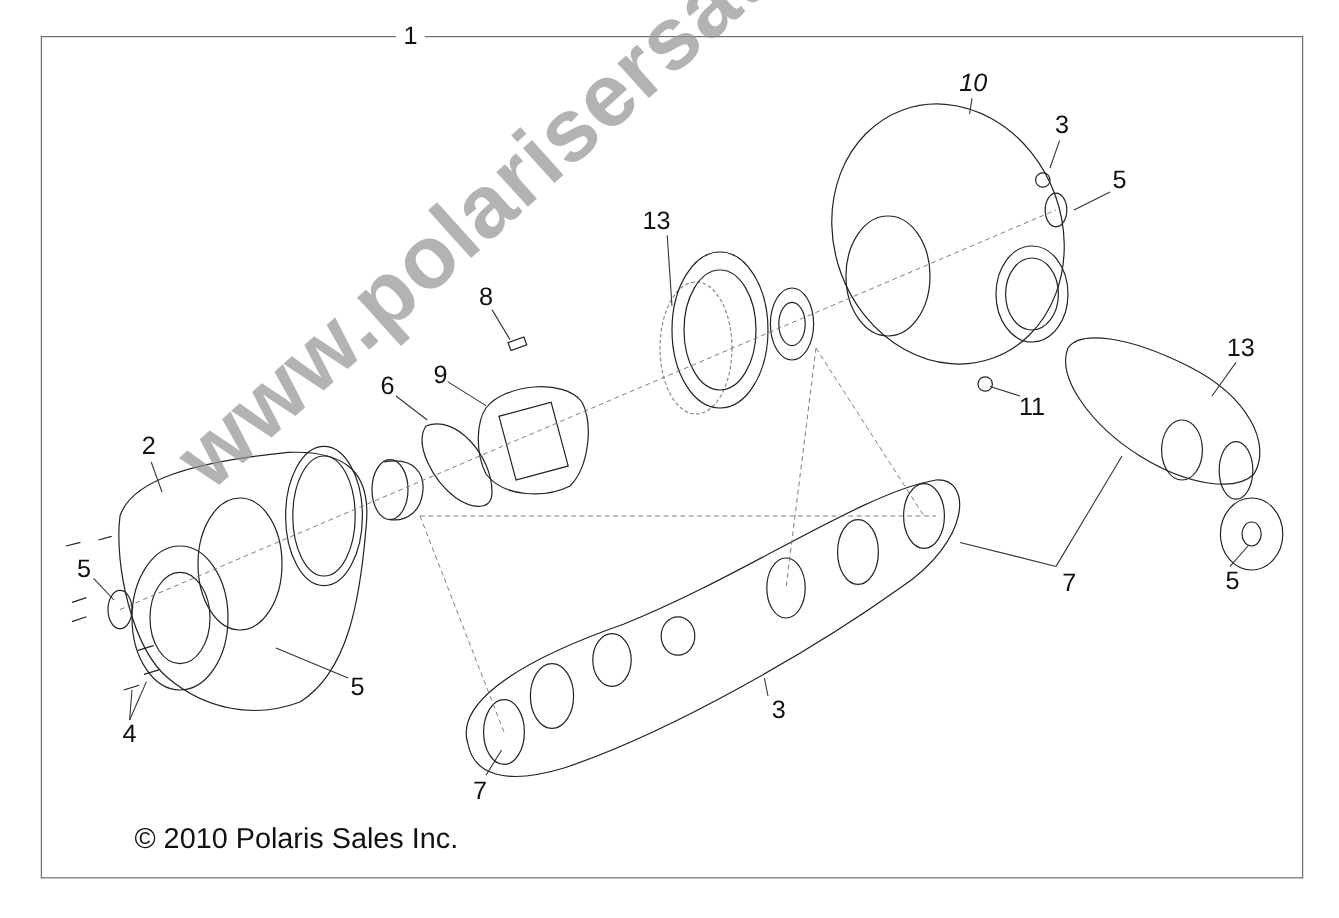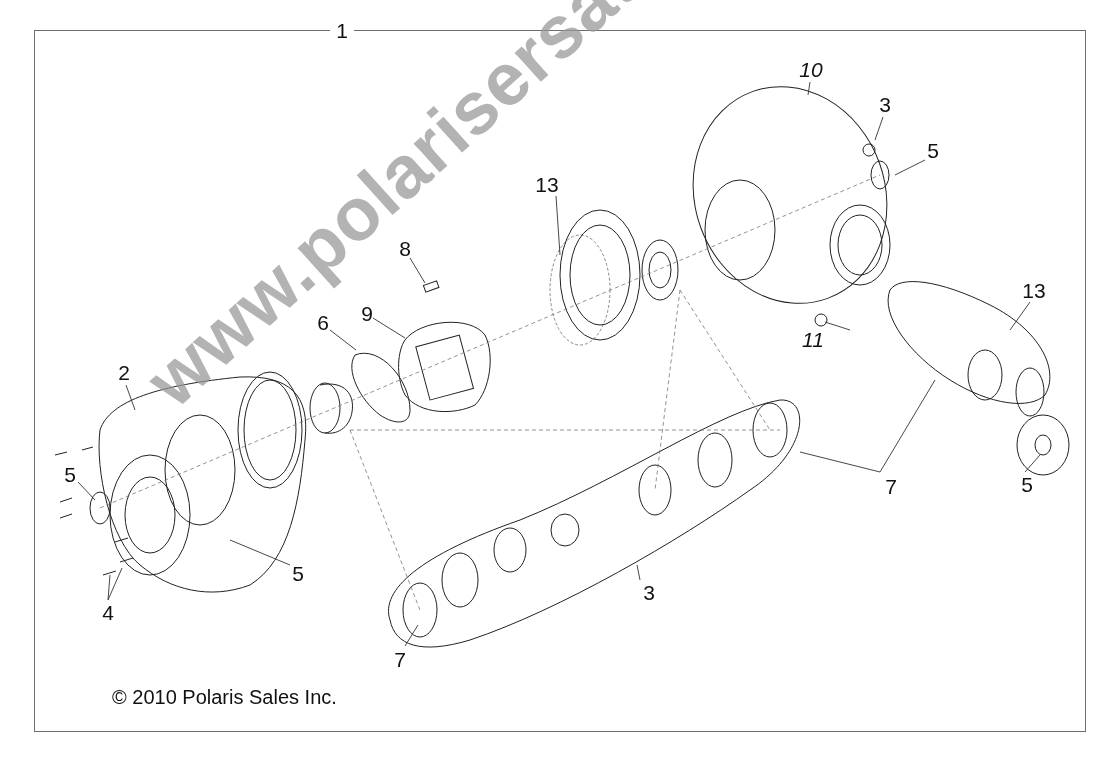--- a/index.html
+++ b/index.html
@@ -2,21 +2,21 @@
 <html><head>
 <meta charset="utf-8">
 <style>
   html, body { margin:0; padding:0; background:#ffffff; }
   body { width:1116px; height:765px; position:relative; overflow:hidden; font-family:"Liberation Sans", sans-serif; }
   #stage { position:absolute; left:0; top:0; width:1116px; height:765px; }
   .frame { position:absolute; left:34px; top:30px; width:1052px; height:702px; border:1.5px solid #6e6e6e; border-top:none; box-sizing:border-box; }
   .frame-top-l { position:absolute; left:34px; top:30px; width:296px; border-top:1.5px solid #6e6e6e; }
   .frame-top-r { position:absolute; left:354px; top:30px; width:732px; border-top:1.5px solid #6e6e6e; }
   .callout { position:absolute; font-size:21px; color:#111; line-height:1; transform:translate(-50%,-50%); white-space:nowrap; }
-  .copyright { position:absolute; left:112px; top:686px; font-size:20px; color:#111; }
+  .copyright { position:absolute; left:112px; top:686px; font-size:24px; color:#111; }
   svg { position:absolute; left:0; top:0; }
   .watermark { position:absolute; left:130px; top:360px; font-size:74px; font-weight:bold; color:rgba(150,150,150,0.72);
                transform:rotate(-42deg); transform-origin:left top; white-space:nowrap; letter-spacing:1px; font-family:"Liberation Sans", sans-serif; }
 </style>
 </head>
 <body>
 
 <div id="stage">
   <div class="frame-top-l"></div>
   <div class="frame-top-r"></div>
@@ -126,19 +126,19 @@
   <div class="callout" style="left:70px;top:474px;">5</div>
   <div class="callout" style="left:298px;top:573px;">5</div>
   <div class="callout" style="left:933px;top:150px;">5</div>
   <div class="callout" style="left:1027px;top:484px;">5</div>
   <div class="callout" style="left:323px;top:322px;">6</div>
   <div class="callout" style="left:400px;top:659px;">7</div>
   <div class="callout" style="left:891px;top:486px;">7</div>
   <div class="callout" style="left:405px;top:248px;">8</div>
   <div class="callout" style="left:367px;top:313px;">9</div>
   <div class="callout" style="left:811px;top:69px;font-style:italic;">10</div>
-  <div class="callout" style="left:813px;top:339px;font-style:italic;">11</div>
+  <div class="callout" style="left:860px;top:339px;">11</div>
   <div class="callout" style="left:885px;top:104px;">3</div>
   <div class="callout" style="left:547px;top:184px;">13</div>
   <div class="callout" style="left:1034px;top:290px;">13</div>
 
   <div class="copyright">© 2010 Polaris Sales Inc.</div>
 </div>
 
 </body></html>

